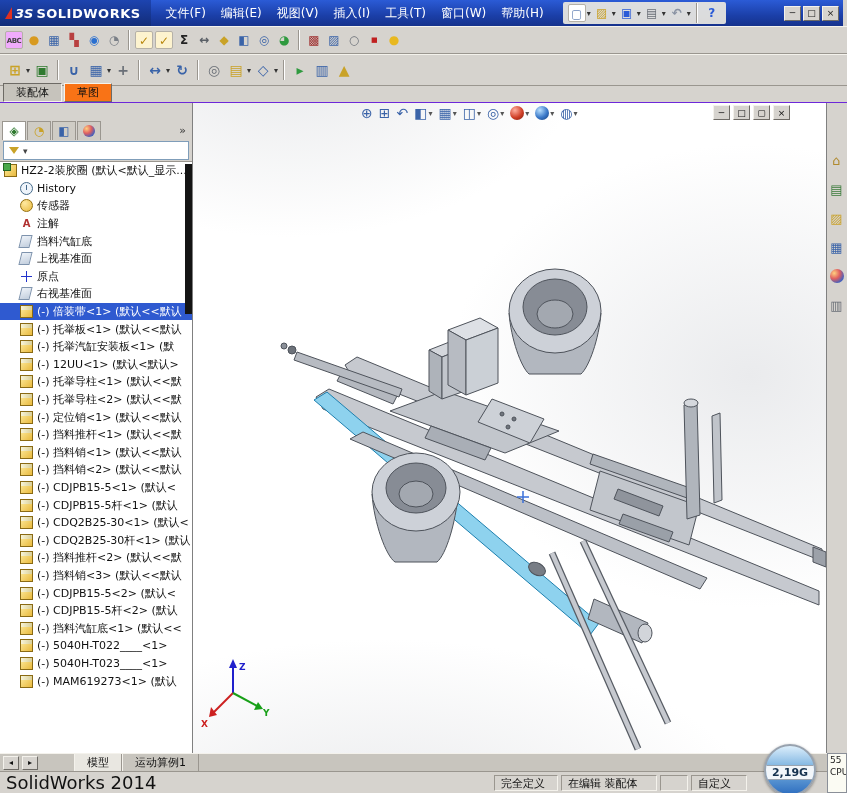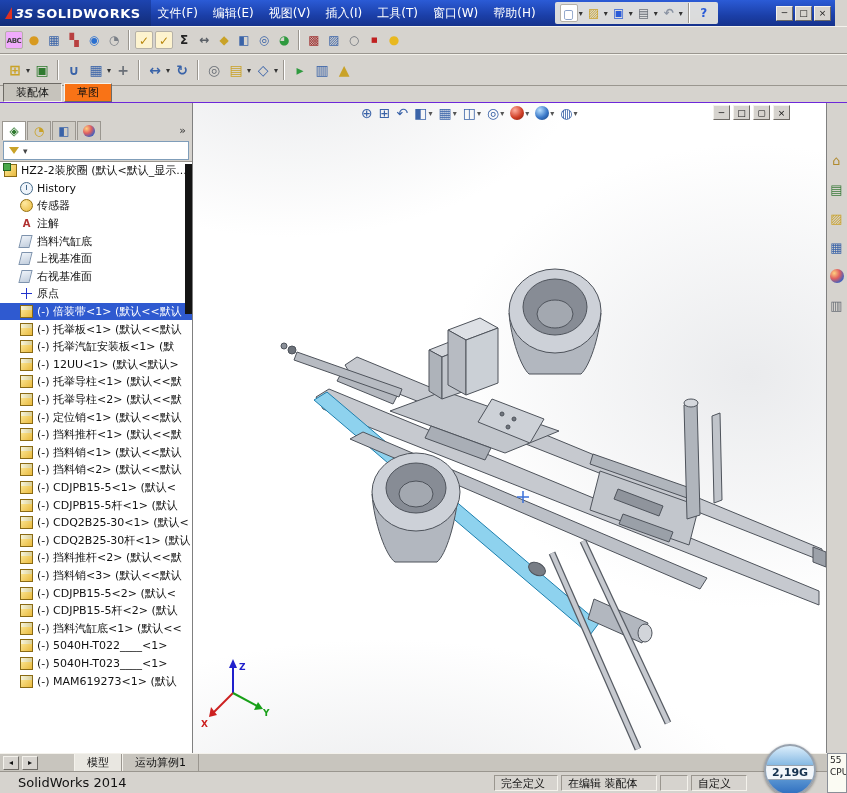--- a/index.html
+++ b/index.html
@@ -1,26 +1,26 @@
 <!DOCTYPE html>
 <html><head>
 <meta charset="utf-8">
 <style>
 *{margin:0;padding:0;box-sizing:border-box}
 body{width:847px;height:793px;font-family:"DejaVu Sans","Liberation Sans",sans-serif;font-size:11px;color:#111;background:#555}
 button{font:inherit;background:none;border:0;padding:0;cursor:default;color:inherit}
 #app{position:relative;width:847px;height:793px;background:#d6d3ce;overflow:hidden}
 
 
-.titlebar{position:absolute;left:0;top:0;right:12px;height:26px;background:linear-gradient(180deg,#2b5bd6,#1b3fa8 60%,#16328c);display:flex;align-items:center;color:#fff}
+.titlebar{position:absolute;left:0;top:0;right:4px;height:26px;background:linear-gradient(180deg,#2b5bd6,#1b3fa8 60%,#16328c);display:flex;align-items:center;color:#fff}
 .logo{display:flex;align-items:center;gap:3px;padding:0 10px 0 5px;height:100%;background:linear-gradient(180deg,#1d44b0,#122c78)}
 .logo-accent{width:0;height:0;border-left:7px solid transparent;border-bottom:12px solid #e03020}
 .logo-mark{font-weight:bold;font-style:italic;font-size:13px}
 .logo-text{font-weight:bold;font-size:13px;letter-spacing:.5px}
-.menubar{display:flex;gap:1px;}
+.menubar{display:flex;gap:1px;margin-left:8px}
 .menu-item{padding:2px 7px;font-size:12px}
 .qat{display:flex;align-items:center;margin-left:12px;background:rgba(235,233,225,.92);border-radius:2px;padding:1px 4px;color:#222}
 .winbtns{margin-left:auto;display:flex;gap:2px;padding-right:4px}
 .wb{width:17px;height:15px;background:#d6d3ce;border:1px solid;border-color:#f4f2ec #6d6a65 #6d6a65 #f4f2ec;font-size:9px;line-height:12px;text-align:center;color:#1a1a1a}
 
 
 .toolbar{position:absolute;left:0;right:0;display:flex;align-items:center;padding:0 4px;background:#d6d3ce;border-top:1px solid #f4f2ec;border-bottom:1px solid #9a968f}
 .tb1{top:26px;height:28px}
 .tb2{top:54px;height:32px}
 .tbb{display:flex;align-items:center;margin:0 1px}
@@ -87,21 +87,21 @@
 
 
 .tabsbar{position:absolute;left:0;top:753px;width:847px;height:18px;background:#c8c5be;display:flex;align-items:center;border-top:1px solid #f4f2ec}
 .tnav{width:16px;height:14px;margin-left:3px;background:#d6d3ce;border:1px solid;border-color:#f4f2ec #6d6a65 #6d6a65 #f4f2ec;font-size:8px;line-height:11px;text-align:center}
 .ttabs{display:flex;margin-left:36px;height:100%}
 .ttab{padding:0 12px;line-height:17px;font-size:11px;border-right:1px solid #9a968f;border-left:1px solid #f4f2ec;background:#c8c5be}
 .ttab.active{background:#e9e7e1}
 
 
 .statusbar{position:absolute;left:0;top:771px;width:847px;height:22px;background:#d6d3ce;border-top:1px solid #9a968f;display:flex;align-items:center;padding:0 4px;font-size:11px}
-.sleft{margin-left:14px;font-size:13px}
+.sleft{margin-left:2px;font-size:18px}
 .sfields{margin-left:auto;display:flex;align-items:center;margin-right:96px}
 .sfield{height:16px;line-height:15px;border:1px solid;border-color:#9a968f #f4f2ec #f4f2ec #9a968f;padding:0 6px;margin-left:3px;white-space:nowrap;overflow:hidden}
 
 .globe{position:absolute;left:764px;top:744px;width:52px;height:52px;border-radius:50%;background:linear-gradient(#dceefb,#7ab2e0 45%,#2f6fc0);border:2px solid #98a2ae;box-shadow:0 1px 3px rgba(0,0,0,.4);z-index:30;overflow:hidden}
 .globe .band{position:absolute;left:0;right:0;top:19px;height:15px;background:#f2f6fa;border-top:1px solid #9aa4b0;border-bottom:1px solid #9aa4b0;text-align:center;font-weight:bold;font-size:11px;line-height:14px;color:#16324f}
 .corner{position:absolute;right:0;top:753px;width:20px;height:40px;z-index:25;background:#fbfbf3;border:1px solid #8a8f98;font-size:9px;color:#222;overflow:hidden;line-height:12px;padding-left:2px}
 </style>
 </head>
 <body>
 
@@ -312,26 +312,26 @@
           </div>
           <div class="trow">
             <span class="ti ti-plane"></span>
             <span class="tlabel">挡料汽缸底</span>
           </div>
           <div class="trow">
             <span class="ti ti-plane"></span>
             <span class="tlabel">上视基准面</span>
           </div>
           <div class="trow">
+            <span class="ti ti-origin"></span>
+            <span class="tlabel">原点</span>
+          </div>
+          <div class="trow">
             <span class="ti ti-plane"></span>
             <span class="tlabel">右视基准面</span>
-          </div>
-          <div class="trow">
-            <span class="ti ti-origin"></span>
-            <span class="tlabel">原点</span>
           </div>
           <div class="trow sel">
             <span class="ti ti-part"></span>
             <span class="tlabel">(-) 倍装带&lt;1&gt; (默认&lt;&lt;默认</span>
           </div>
           <div class="trow">
             <span class="ti ti-part"></span>
             <span class="tlabel">(-) 托举板&lt;1&gt; (默认&lt;&lt;默认</span>
           </div>
           <div class="trow">

